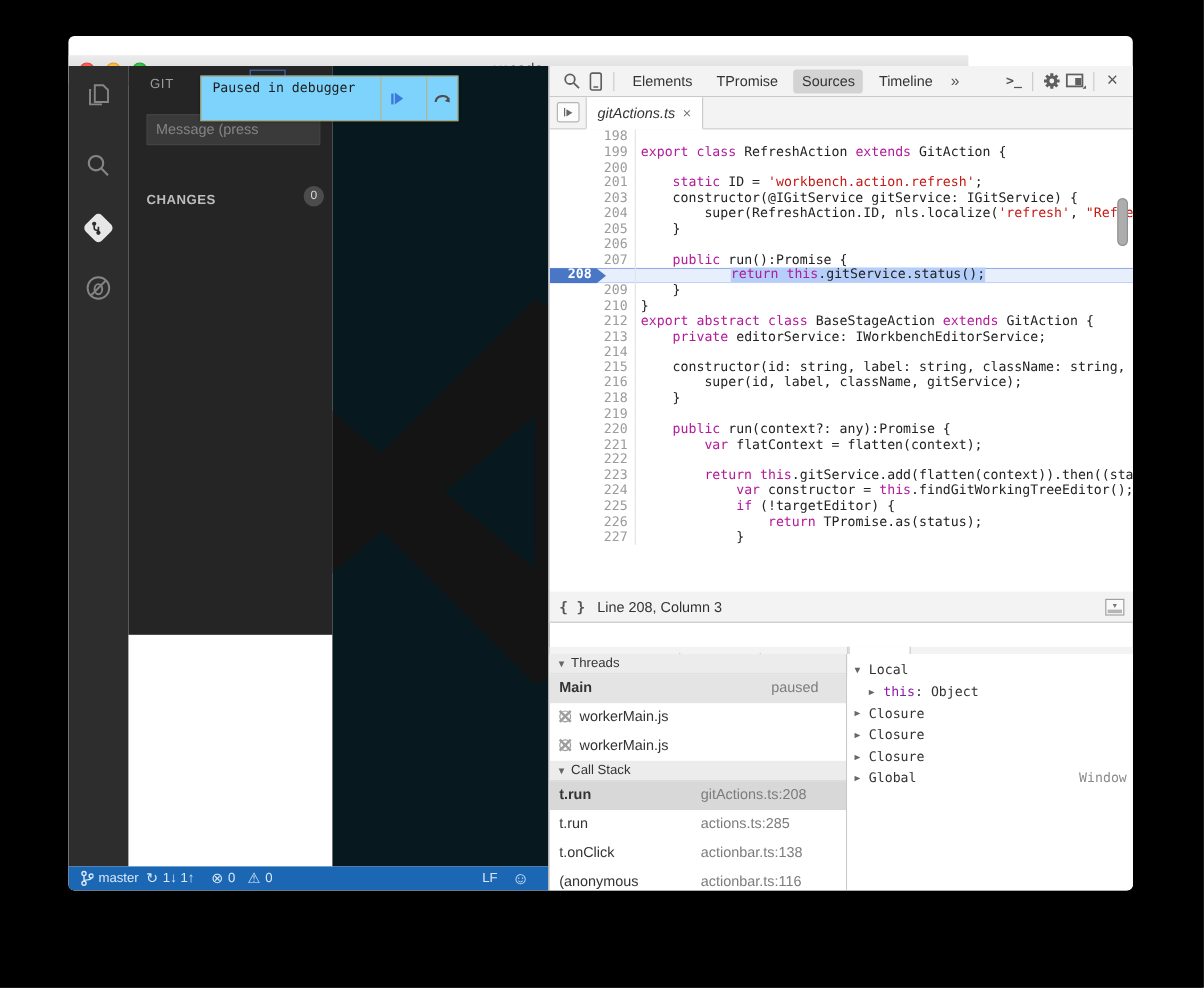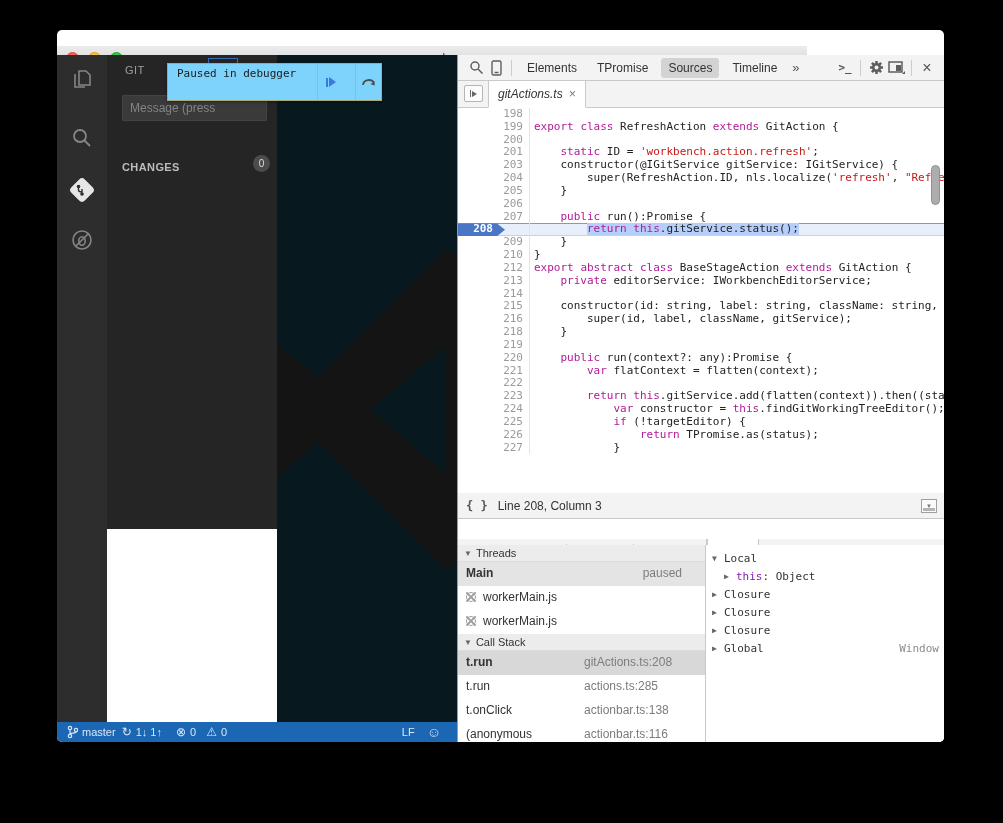--- a/index.html
+++ b/index.html
@@ -74,21 +74,21 @@
   .dt-code{position:absolute;left:0;top:53px;width:487px;height:385px;background:#fff;overflow:hidden;
     font-family:"DejaVu Sans Mono",monospace;font-size:11px;}
   .code-row{display:flex;height:12.83px;line-height:12.83px;white-space:pre;position:relative;padding-left:33px;}
   .gut{width:39px;flex:none;text-align:right;padding-right:6px;color:#9b9b9b;border-right:1px solid #e4e4e4;}
   .src{flex:1;padding-left:4px;color:#222;overflow:hidden;}
   .c-k{color:var(--kw);} .c-s{color:var(--str);} .c-p{color:#222;}
   .code-row.cur{background:var(--exec);box-shadow:inset 0 1px 0 #7a97dd, inset 0 -1px 0 #c3d1f2;}
   .code-row.cur .gut{color:transparent;}
   .exec-tag{position:absolute;left:0;top:0;width:47px;height:12.83px;background:#4a77c5;color:#fff;font-weight:bold;
     text-align:right;padding-right:12px;clip-path:polygon(0 0,39px 0,47px 50%,39px 100%,0 100%);z-index:2;line-height:12.83px;}
-  .sel-span{background:var(--sel);}
+  .sel-span{background:var(--sel);margin-left:22px;}
   .scroll-thumb{position:absolute;right:4px;top:57px;width:9px;height:40px;background:#adadad;border:1px solid #909090;border-radius:5px;}
   
   .dt-srcstatus{position:absolute;left:0;top:438px;width:487px;height:26px;background:#f3f3f3;border-bottom:1px solid #c9c9c9;
     display:flex;align-items:center;padding:0 8px;font-size:12px;color:#333;gap:10px;}
   .brace-icon{font-family:"DejaVu Sans Mono",monospace;font-weight:bold;color:#555;font-size:12px;}
   .drawer-icon{margin-left:auto;width:16px;height:14px;border:1px solid #a0a0a0;background:#fafafa;position:relative;
     display:flex;align-items:center;justify-content:center;cursor:pointer;}
   .drawer-icon:before{content:"▼";font-size:6px;color:#777;}
   .drawer-icon:after{content:"";position:absolute;left:1px;right:1px;bottom:1px;height:3px;background:#b5b5b5;}
   

